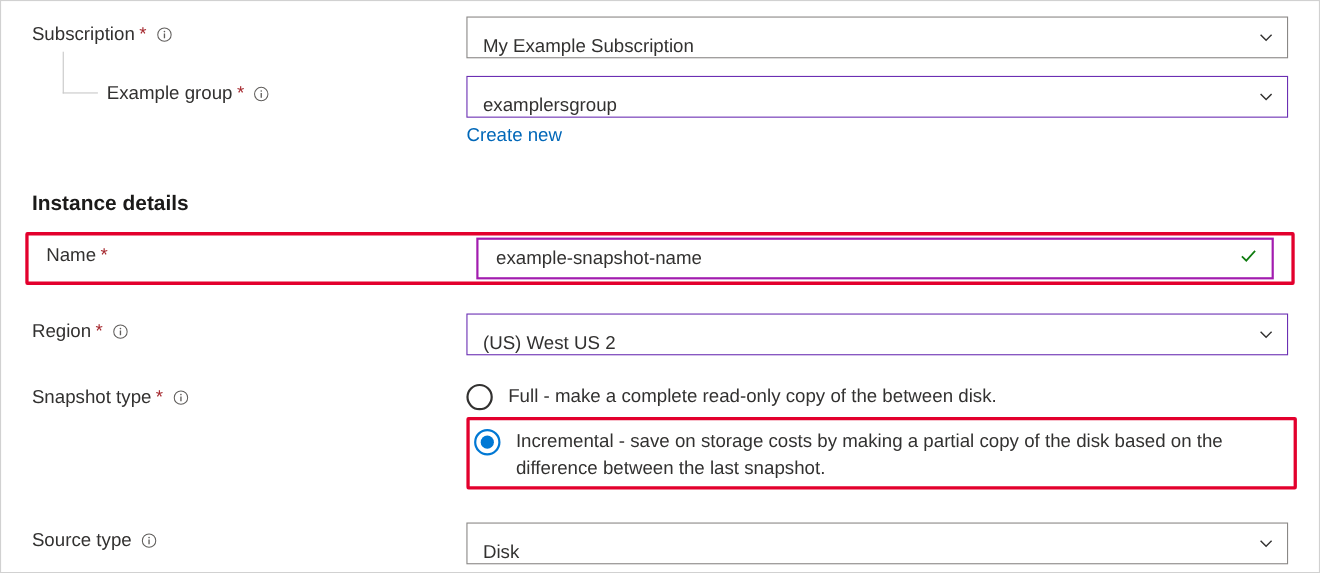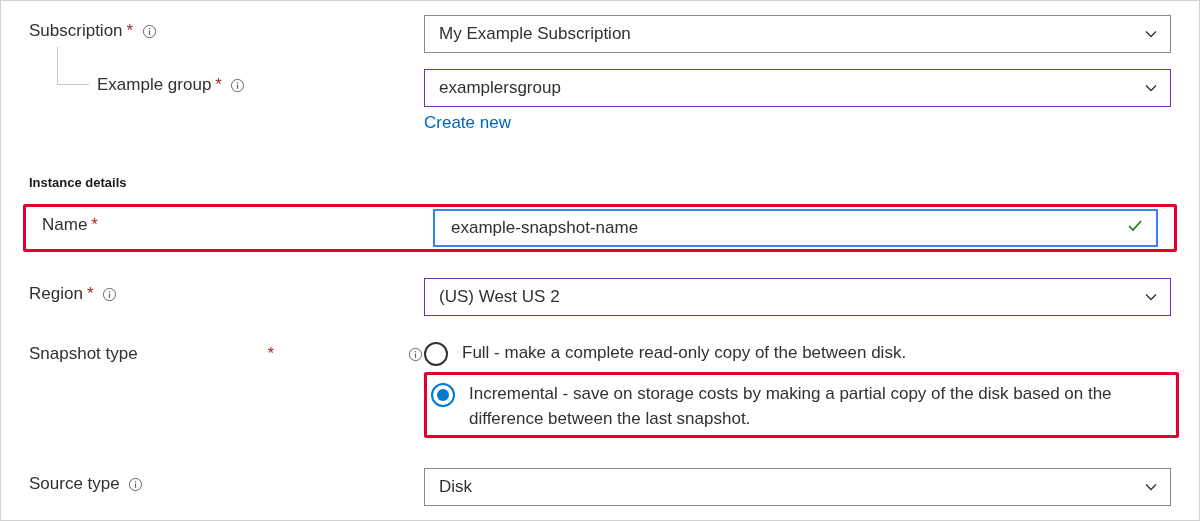--- a/index.html
+++ b/index.html
@@ -60,41 +60,41 @@
     align-items: center; justify-content: center;
   }
   .info-icon svg { width: 15px; height: 15px; }
   .select {
     position: relative;
     width: 100%;
     height: 38px;
     border: 1px solid #8a8886;
     background: #fff;
     display: flex;
-    align-items: center;
+    align-items: flex-end;
     padding: 0 60px 0 14px;
     cursor: pointer;
   }
   .select.purple {
     border: 1px solid #6b2fb3;
   }
   .select .chev {
     position: absolute;
     right: 12px;
     top: 50%;
     transform: translateY(-50%);
     width: 14px; height: 14px;
     display: flex; align-items: center; justify-content: center;
   }
   .select .chev svg { width: 14px; height: 14px; }
   .textinput {
     position: relative;
     width: 100%;
     height: 38px;
-    border: 2px solid #3b82f6;
+    border: 2px solid #a21caf;
     background: #fff;
     display: flex;
     align-items: center;
     padding: 0 40px 0 14px;
   }
   .textinput input {
     border: none;
     outline: none;
     font: inherit;
     width: 100%;
@@ -109,21 +109,21 @@
   }
   .textinput .valid-icon svg { width: 18px; height: 18px; }
   .link {
     color: #0067b8;
     cursor: pointer;
     margin-top: 6px;
     display: inline-block;
   }
   .section-heading {
     font-weight: 600;
-    font-size: 13px;
+    font-size: 19px;
     color: #1b1a19;
     padding: 0 28px;
     margin-top: 42px;
     margin-bottom: 14px;
   }
   .highlight-red {
     border: 3px solid #e3002d;
     border-radius: 2px;
     padding: 4px 0;
   }
@@ -177,21 +177,20 @@
   .hl-wrap .form-row { padding: 0 4px; }
   .snap-container {
     display: flex;
     align-items: flex-start;
     padding: 0 28px;
   }
   .snap-label {
     width: 395px; flex: 0 0 395px;
     display: flex; align-items: center;
     padding-top: 4px;
-    justify-content: space-between;
   }
   .snap-field { flex: 1; }
 </style>
 </head>
 <body>
 
 <div class="page">
 
   <div class="form-row row-subscription">
     <div class="label-col">

